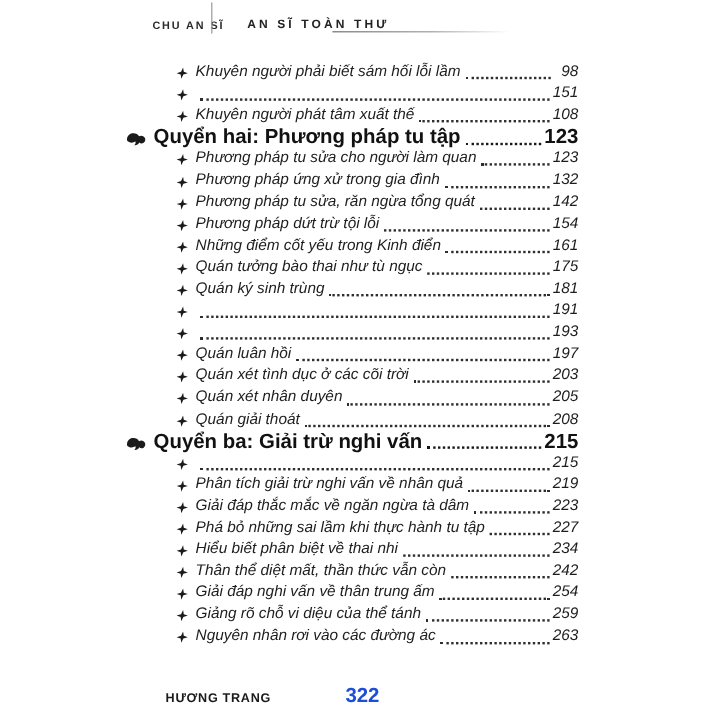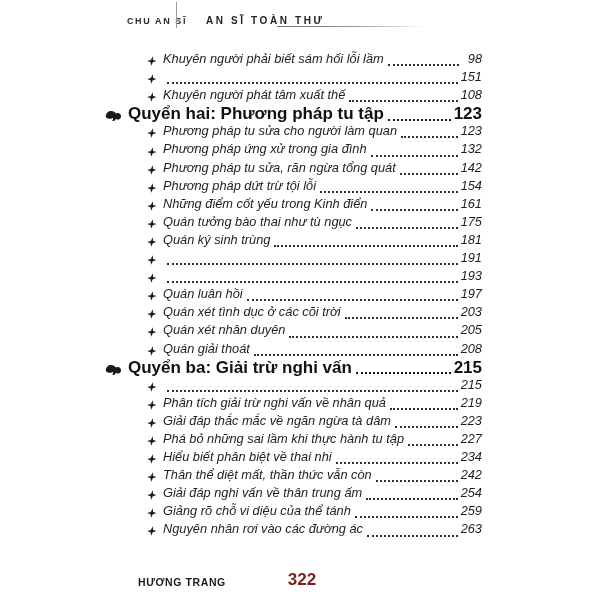--- a/index.html
+++ b/index.html
@@ -74,21 +74,21 @@
   .toc-page { flex: 0 0 auto; text-align: right; min-width: 20px; }
 
   
   .publisher-logo {
     position: absolute; left: 138px; top: 576px;
     font-size: 10.5px; font-weight: 700; letter-spacing: 0.6px; color: #1a1a1a;
   }
   .folio {
     position: absolute; left: 281px; top: 570px; width: 42px;
     text-align: center;
-    font-size: 17px; font-weight: 700; color: #7f1d1d;
+    font-size: 17px; font-weight: 700; color: #1d4ed8;
   }
 </style>
 </head>
 <body>
 
 <div class="page">
 
   <div class="running-header">
     <span class="author-name">CHU AN SĨ</span>
     <span class="header-divider"></span>

